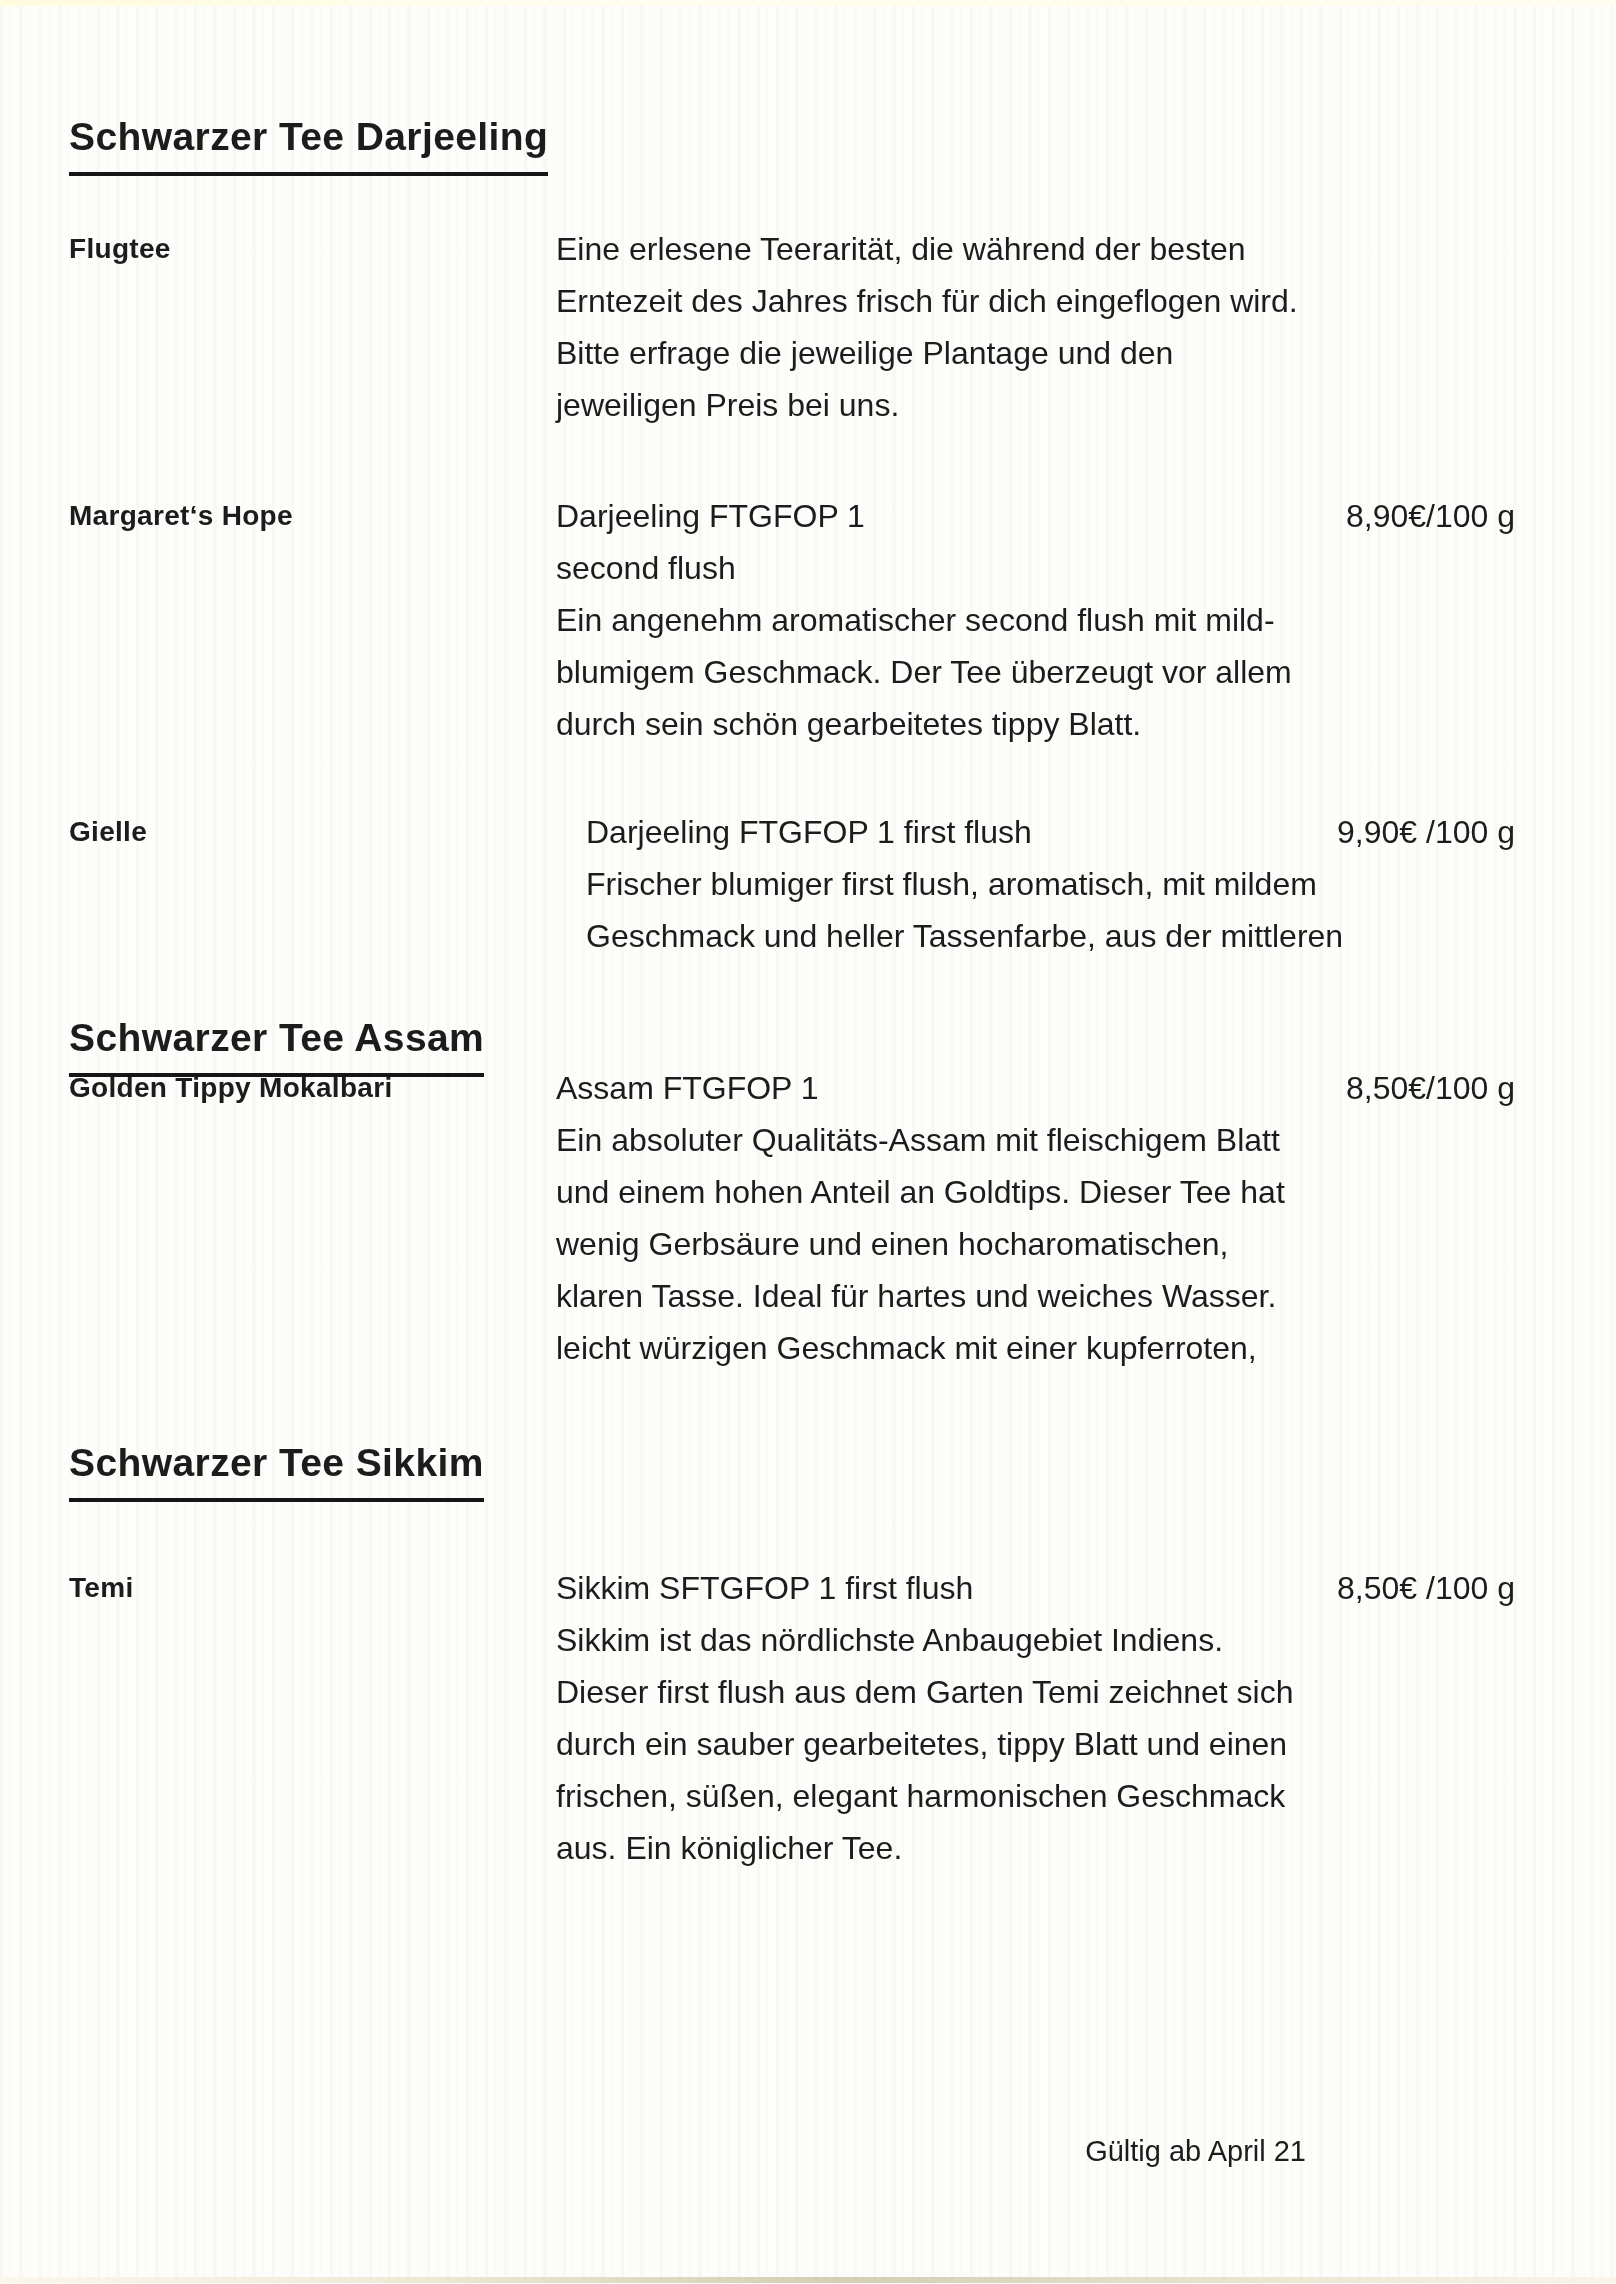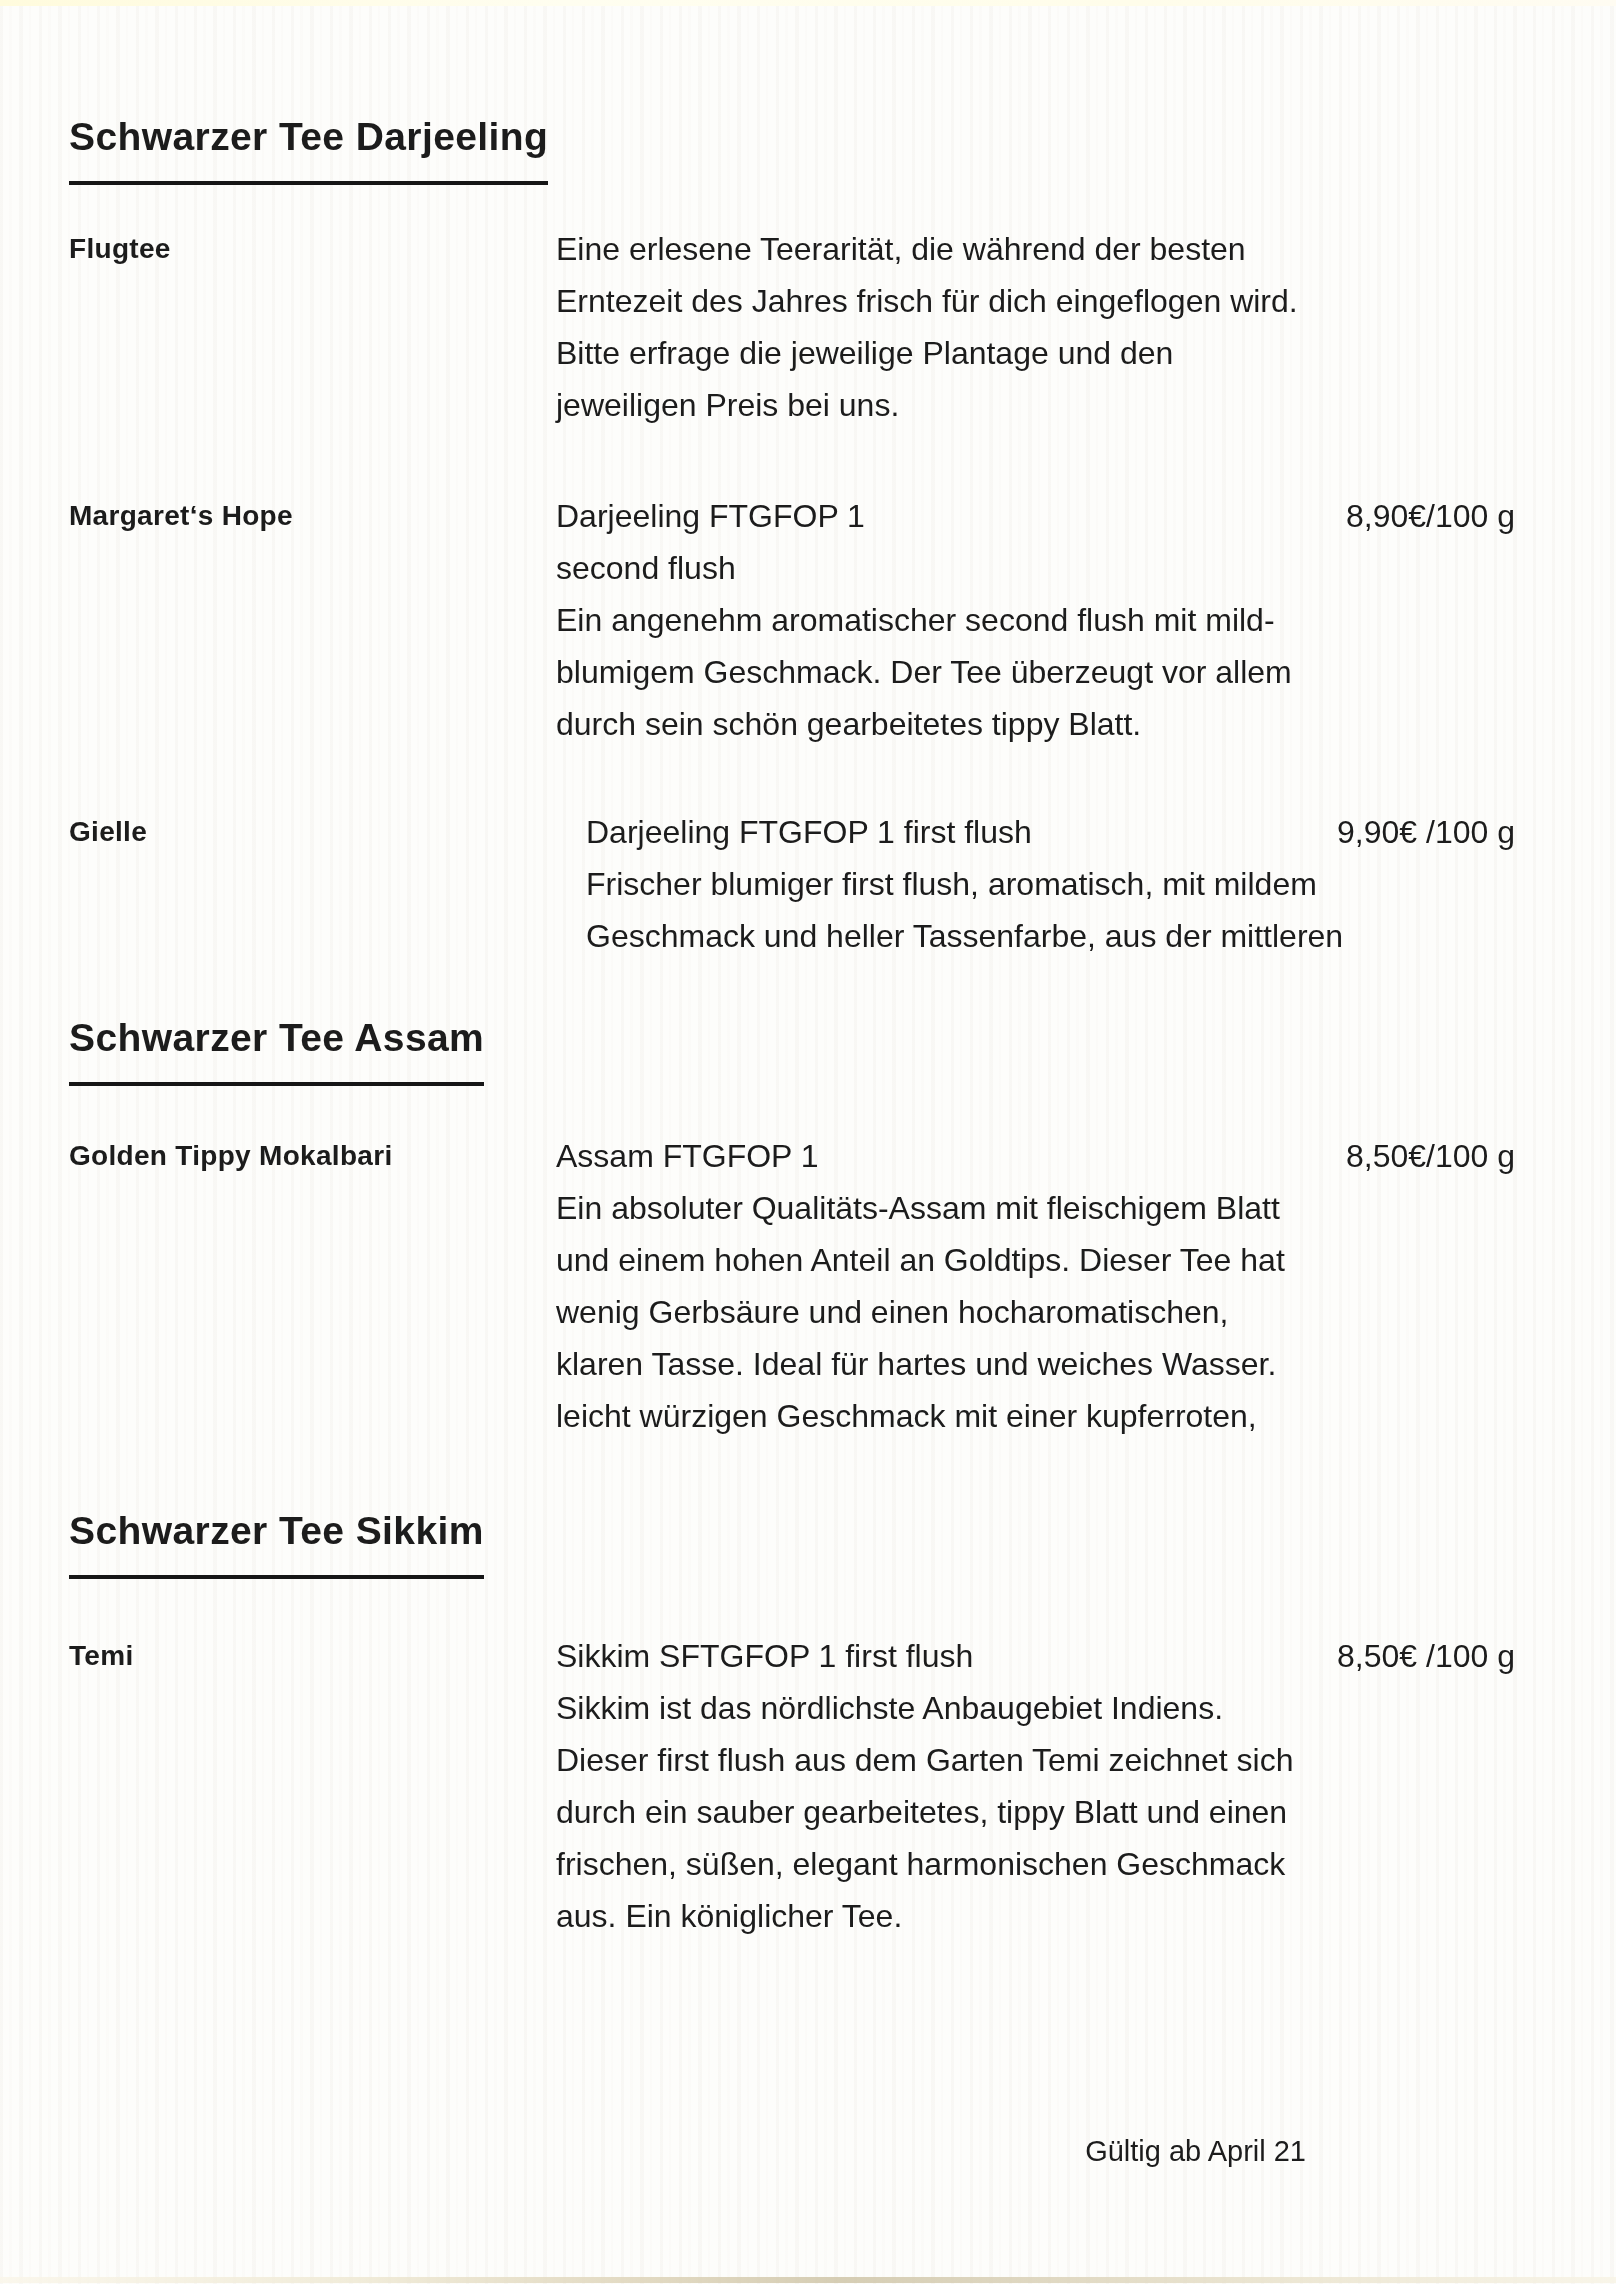--- a/index.html
+++ b/index.html
@@ -52,21 +52,21 @@
   }
   .heading {
     font-size: 39px;
     font-weight: bold;
     line-height: 49px;
     margin: 0;
     letter-spacing: 0.4px;
   }
   .heading .underline {
     border-bottom: 4.2px solid #161616;
-    padding-bottom: 23px;
+    padding-bottom: 14px;
   }
   .row {
     display: flex;
     align-items: flex-start;
   }
   .label {
     flex: 0 0 487px;
     width: 487px;
     font-size: 28px;
     font-weight: bold;
@@ -88,21 +88,21 @@
     white-space: nowrap;
   }
   .desc-line {
     white-space: nowrap;
   }
   .mt-h1     { margin-top: 112px; }
   .mt-row1   { margin-top: 62px; }
   .mt-row2   { margin-top: 59px; }
   .mt-row3   { margin-top: 56px; gap: 30px; }
   .mt-h2     { margin-top: 51px; }
-  .mt-row4   { margin-top: 68px; }
+  .mt-row4   { }
   .mt-h3     { margin-top: 64px; }
   .mt-row5   { margin-top: 75px; }
   .footer {
     position: absolute;
     top: 2132px;
     right: 310px;
     font-size: 29px;
     line-height: 39px;
     white-space: nowrap;
   }

